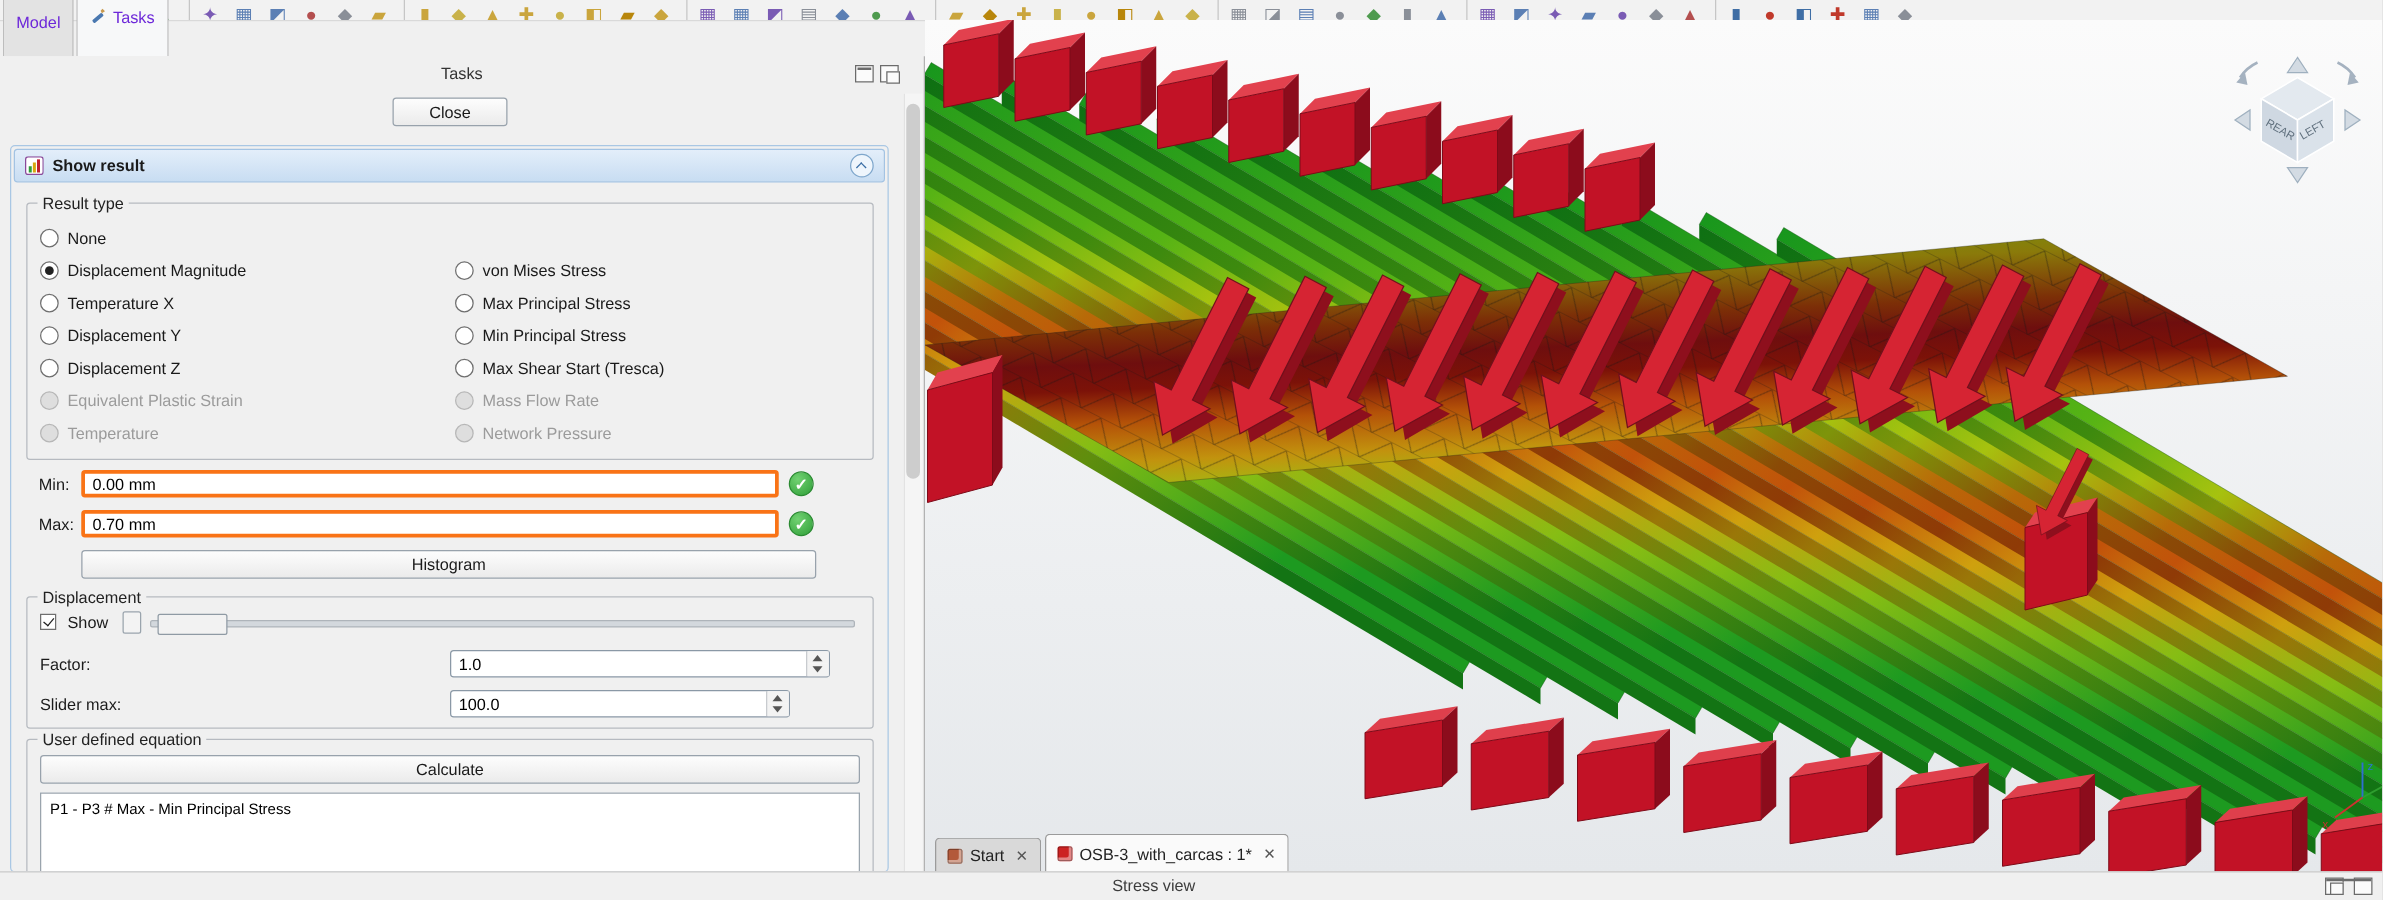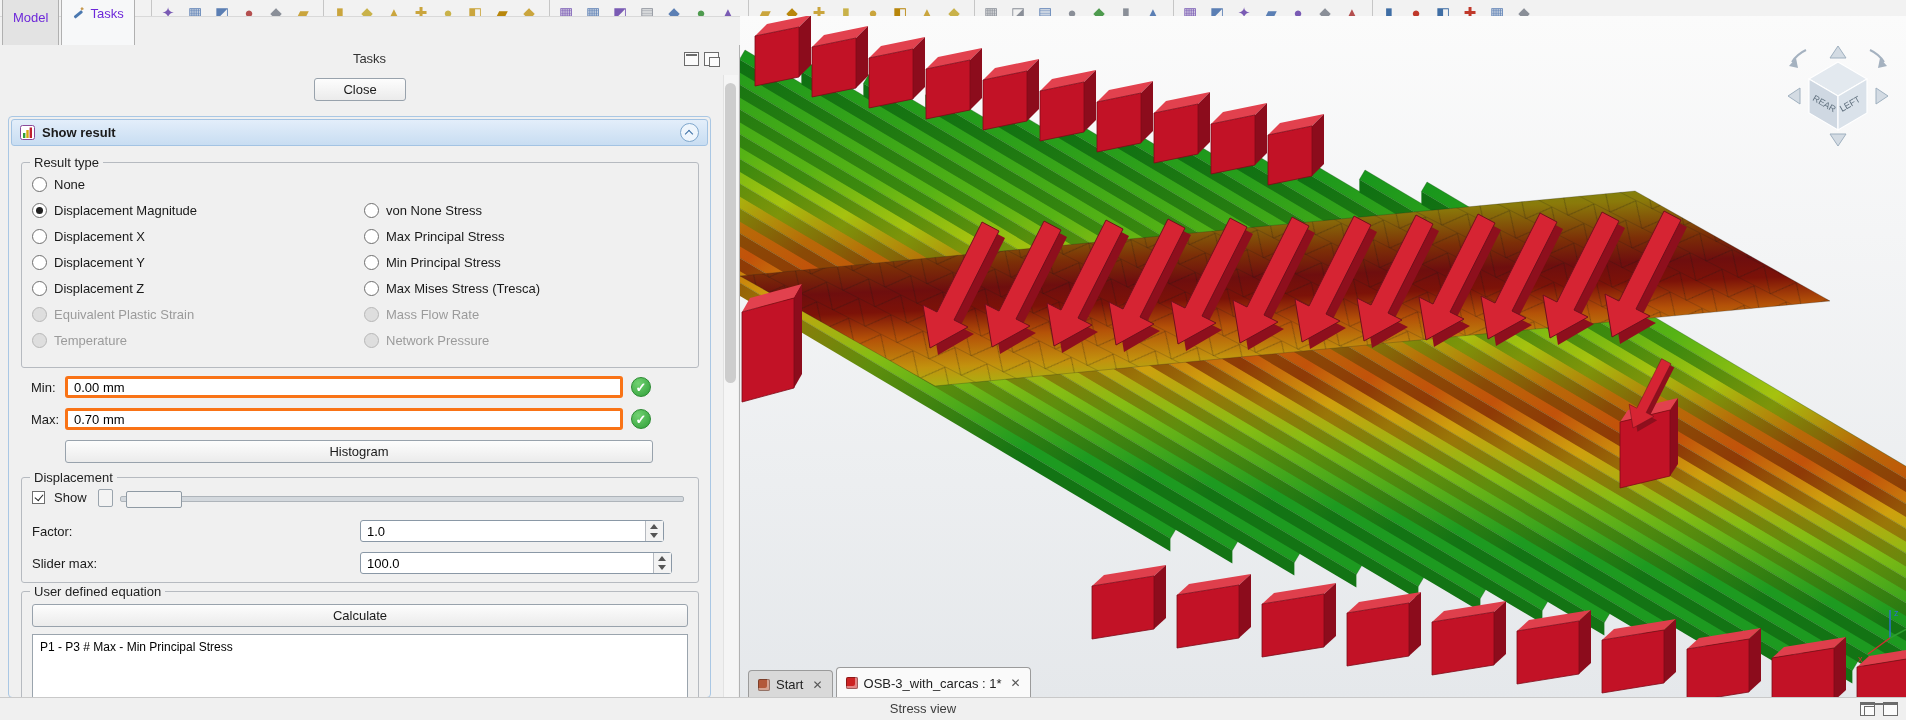--- a/index.html
+++ b/index.html
@@ -30,21 +30,21 @@
   #sr-title{font-weight:bold}
   #collapse-btn{margin-left:auto;width:17px;height:17px;border:1px solid #7fa7cc;border-radius:50%;background:#eef5fc;position:relative;cursor:pointer}
   #collapse-btn::after{content:"";position:absolute;left:4.5px;top:6.5px;width:5px;height:5px;border-left:1.6px solid #3a6ea5;border-top:1.6px solid #3a6ea5;transform:rotate(45deg)}
 
   .group{position:absolute;border:1px solid #b6bac0;border-radius:3px;box-sizing:border-box}
   .legend{position:absolute;top:-8px;left:8px;background:#f0f0f0;padding:0 4px;font-size:13px;color:#222}
 
   #result-group{top:45px;left:12px;width:678px;height:206px}
   .radio-col{position:absolute;top:14px;left:10px;width:325px}
   #radio-col-right{left:342px;top:40px}
-  .radio-row{height:26px;display:flex;gap:7px;cursor:pointer}
+  .radio-row{height:26px;display:flex;align-items:center;gap:7px;cursor:pointer}
   .radio{width:13px;height:13px;border:1px solid #6f6f6f;border-radius:50%;background:#fff;position:relative;flex:0 0 auto}
   .radio-row.checked .radio::after{content:"";position:absolute;left:3px;top:3px;right:3px;bottom:3px;background:#222;border-radius:50%}
   .radio-row.disabled .radio{border-color:#b7b7b7;background:#dedede}
   .radio-row.disabled .radio-label{color:#9b9b9b}
 
   .rowlabel{position:absolute;color:#1a1a1a}
   .tinput{position:absolute;border:3px solid #f97316;border-radius:3px;background:#fff;font:13px "Liberation Sans",sans-serif;padding:0 6px;box-sizing:border-box}
   .badge{position:absolute;width:20px;height:20px;border-radius:50%;background:radial-gradient(circle at 35% 30%,#72d272,#2f9e38);border:1px solid #2a8a31;color:#fff;font-size:13px;font-weight:bold;display:flex;align-items:center;justify-content:center;box-sizing:border-box}
 
   #min-label{top:263px;left:22px}
@@ -60,21 +60,21 @@
   .checkbox.checked::after{content:"";position:absolute;left:2px;top:2px;width:7px;height:4px;border-left:1.8px solid #222;border-bottom:1.8px solid #222;transform:rotate(-50deg)}
   #show-check{left:10px;top:13px}
   #show-label{left:32px;top:12px}
   #prebox{position:absolute;left:76px;top:11px;width:13px;height:16px;border:1px solid #9aa4ad;border-radius:2px;background:#f3f3f3;cursor:pointer}
   #slider{position:absolute;left:98px;right:14px;top:18px;height:4px;background:#d3d8dd;border:1px solid #aeb4ba;border-radius:2px}
   #slider-handle{position:absolute;left:5px;top:-6px;width:54px;height:15px;background:#f2f2f2;border:1px solid #8f9aa4;border-radius:2px;cursor:pointer}
   #factor-label{left:10px;top:46px}
   #smax-label{left:10px;top:78px}
   .spin{position:absolute;height:22px}
   #factor-spin{left:338px;top:42px;width:304px}
-  #smax-spin{left:338px;top:74px;width:312px}
+  #smax-spin{left:338px;top:74px;width:272px}
   .spin input{width:100%;height:100%;box-sizing:border-box;padding:0 22px 0 6px;border:1px solid #8a98a6;border-radius:3px;font:13px "Liberation Sans",sans-serif;background:#fff}
   .spin-btns{position:absolute;right:1px;top:1px;bottom:1px;width:17px;border-left:1px solid #b6bac0;display:flex;flex-direction:column}
   .spin-up,.spin-down{flex:1;position:relative;background:#f3f3f3;cursor:pointer}
   .spin-up::after{content:"";position:absolute;left:4px;top:3px;border:4px solid transparent;border-bottom:5px solid #555;border-top:none}
   .spin-down::after{content:"";position:absolute;left:4px;bottom:3px;border:4px solid transparent;border-top:5px solid #555;border-bottom:none}
 
   #eq-group{top:474px;left:12px;width:678px;height:210px}
   #calc-btn{position:absolute;top:12px;left:10px;width:656px;height:23px}
   #eq-text{position:absolute;top:42px;left:10px;width:656px;height:160px;border:1px solid #9aa4ad;background:#fff;font:12px "Liberation Sans",sans-serif;padding:5px 7px;resize:none;box-sizing:border-box}
 
@@ -359,21 +359,21 @@
     <span class="radio-label">None</span>
   </div>
 
   <div class="radio-row checked">
     <span class="radio"></span>
     <span class="radio-label">Displacement Magnitude</span>
   </div>
 
   <div class="radio-row">
     <span class="radio"></span>
-    <span class="radio-label">Displacement X</span>
+    <span class="radio-label">Temperature X</span>
   </div>
 
   <div class="radio-row">
     <span class="radio"></span>
     <span class="radio-label">Displacement Y</span>
   </div>
 
   <div class="radio-row">
     <span class="radio"></span>
     <span class="radio-label">Displacement Z</span>
@@ -385,36 +385,36 @@
   </div>
 
   <div class="radio-row disabled">
     <span class="radio"></span>
     <span class="radio-label">Temperature</span>
   </div>
 </div>
         <div class="radio-col" id="radio-col-right">
   <div class="radio-row">
     <span class="radio"></span>
-    <span class="radio-label">von None Stress</span>
+    <span class="radio-label">von Mises Stress</span>
   </div>
 
   <div class="radio-row">
     <span class="radio"></span>
     <span class="radio-label">Max Principal Stress</span>
   </div>
 
   <div class="radio-row">
     <span class="radio"></span>
     <span class="radio-label">Min Principal Stress</span>
   </div>
 
   <div class="radio-row">
     <span class="radio"></span>
-    <span class="radio-label">Max Mises Stress (Tresca)</span>
+    <span class="radio-label">Max Shear Start (Tresca)</span>
   </div>
 
   <div class="radio-row disabled">
     <span class="radio"></span>
     <span class="radio-label">Mass Flow Rate</span>
   </div>
 
   <div class="radio-row disabled">
     <span class="radio"></span>
     <span class="radio-label">Network Pressure</span>

